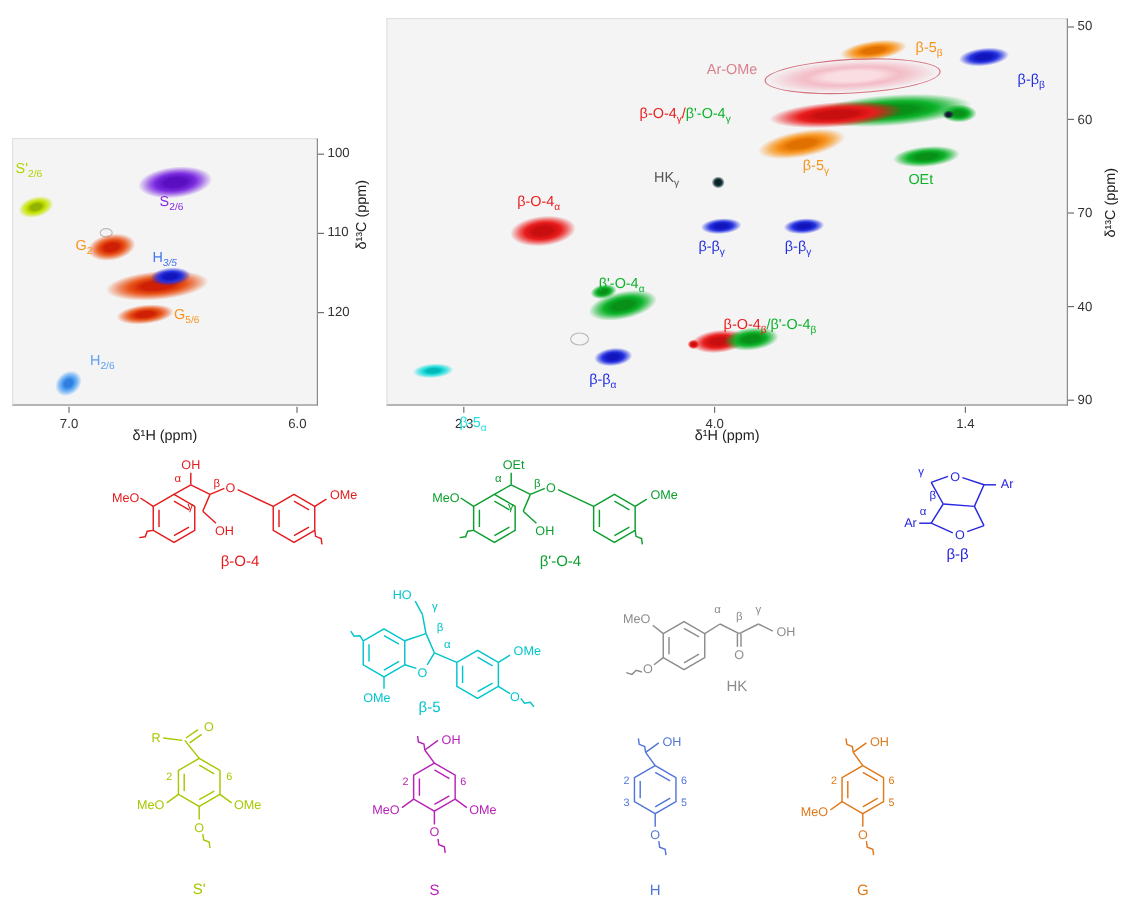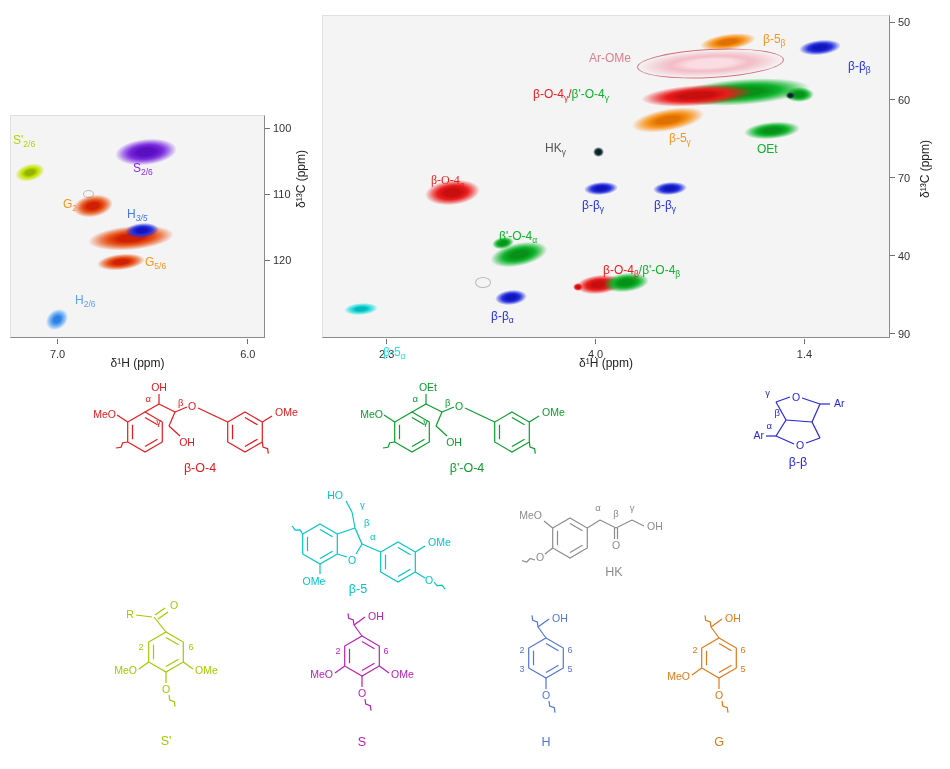--- a/index.html
+++ b/index.html
@@ -96,21 +96,21 @@
         <div class="peak" style="width: 34px; height: 12px; left: 20.5941px; top: 286.951px; transform: rotate(-4deg); background: radial-gradient(closest-side, rgb(0, 184, 184) 0%, rgb(0, 184, 184) 30%, rgb(40, 222, 222) 55%, rgba(40, 222, 222, 0.667) 72%, rgba(40, 222, 222, 0) 100%);"></div>
         <div class="peak-label" style="left: 266px; top: 36px;"><span style="color: rgb(217, 128, 141);">Ar-OMe</span></div>
         <div class="peak-label" style="left: 440px; top: 17px; text-align: center;"><span style="color: rgb(247, 148, 29);">β-5</span><sub style="color: rgb(247, 148, 29);">β</sub></div>
         <div class="peak-label" style="left: 481px; top: 44px; margin-left: 44px;"><span style="color: rgb(36, 48, 224);">β-β</span><sub style="color: rgb(36, 48, 224);">β</sub></div>
         <div class="peak-label" style="left: 210px; top: 72px;"><span style="color: rgb(234, 28, 28);">β-O-4</span><sub style="color: rgb(234, 28, 28);">γ</sub><span style="color: rgb(234, 28, 28);">/</span><span style="color: rgb(13, 179, 42);">β'-O-4</span><sub style="color: rgb(13, 179, 42);">γ</sub></div>
         <div class="peak-label" style="left: 346px; top: 116px;"><span style="color: rgb(247, 148, 29);">β-5</span><sub style="color: rgb(247, 148, 29);">γ</sub></div>
         <div class="peak-label" style="left: 434px; top: 127px;"><span style="color: rgb(13, 179, 42);">OEt</span></div>
         <div class="peak-label" style="left: 222px; top: 126px;"><span style="color: rgb(85, 85, 85);">HK</span><sub style="color: rgb(85, 85, 85);">γ</sub></div>
         <div class="peak-label" style="left: 259px; top: 183px;"><span style="color: rgb(36, 48, 224);">β-β</span><sub style="color: rgb(36, 48, 224);">γ</sub></div>
         <div class="peak-label" style="left: 331px; top: 183px;"><span style="color: rgb(36, 48, 224);">β-β</span><sub style="color: rgb(36, 48, 224);">γ</sub></div>
-        <div class="peak-label" style="left: 108px; top: 158px; font-family: Liberation Serif, serif;"><span style="color: rgb(234, 28, 28);">β-O-4</span><sub style="color: rgb(234, 28, 28);">α</sub></div>
+        <div class="peak-label" style="left: 108px; top: 146px;"><span style="color: rgb(234, 28, 28);">β-O-4</span><sub style="color: rgb(234, 28, 28);">α</sub></div>
         <div class="peak-label" style="left: 176px; top: 214px;"><span style="color: rgb(13, 179, 42);">β'-O-4</span><sub style="color: rgb(13, 179, 42);">α</sub></div>
         <div class="peak-label" style="left: 280px; top: 248px;"><span style="color: rgb(234, 28, 28);">β-O-4</span><sub style="color: rgb(234, 28, 28);">β</sub><span style="color: rgb(13, 179, 42);">/</span><span style="color: rgb(13, 179, 42);">β'-O-4</span><sub style="color: rgb(13, 179, 42);">β</sub></div>
         <div class="peak-label" style="left: 168px; top: 294px;"><span style="color: rgb(36, 48, 224);">β-β</span><sub style="color: rgb(36, 48, 224);">α</sub></div>
         <div class="peak-label" style="left: 60px; top: 285px; margin-top: 45px;"><span style="color: rgb(40, 222, 222);">β-5</span><sub style="color: rgb(40, 222, 222);">α</sub></div>
       </div>
   <div class="tick-x" style="left: 64.2454px;"></div>
       <div class="tick-x-label" style="left: 50.7454px;">2.3</div>
       <div class="tick-x" style="left: 273.101px;"></div>
       <div class="tick-x-label" style="left: 259.601px;">4.0</div>
       <div class="tick-x" style="left: 481.958px;"></div>

